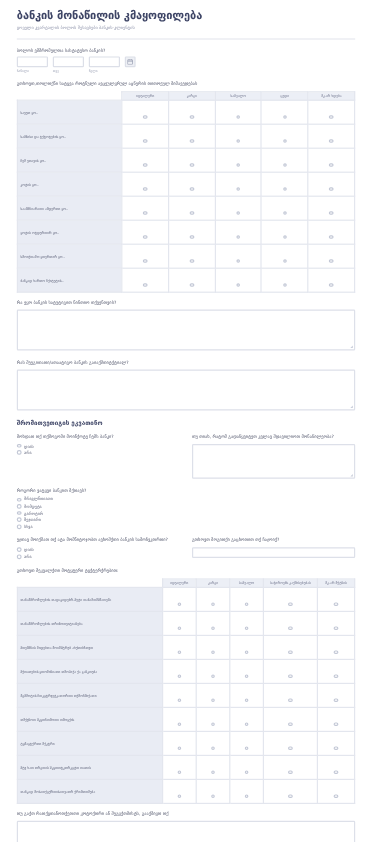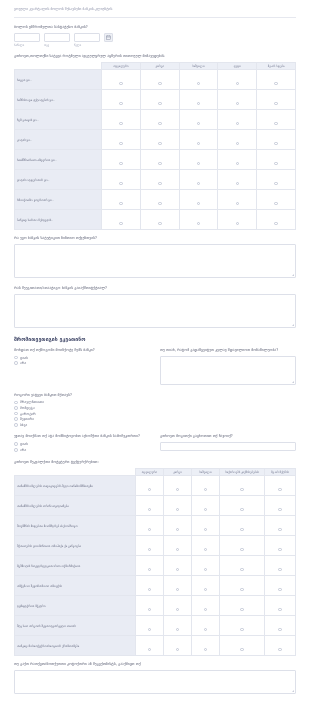--- a/index.html
+++ b/index.html
@@ -89,20 +89,21 @@
   .opt-l { font-size:3.4px; color:#5d6279; }
 
   .two-col { display:flex; gap:10px; }
   .col { flex:1 1 0; min-width:0; }
 </style>
 </head>
 <body>
 
 <div class="page">
 
+  <div class="title">ბანკის მონაწილის კმაყოფილება</div>
   <div class="subtitle">ყოველი კვარტალის ბოლოს შესავსები ბანკის-კლიენტის</div>
   <div class="hr"></div>
 
   <div class="q">ბოლოს ვმშრომელთა სასტატუსო ბანკის?</div>
   <div class="date-row">
     <div class="date-box"></div>
     <div class="date-box"></div>
     <div class="date-box"></div>
     <div class="cal-btn">
       <svg viewBox="0 0 16 16">

